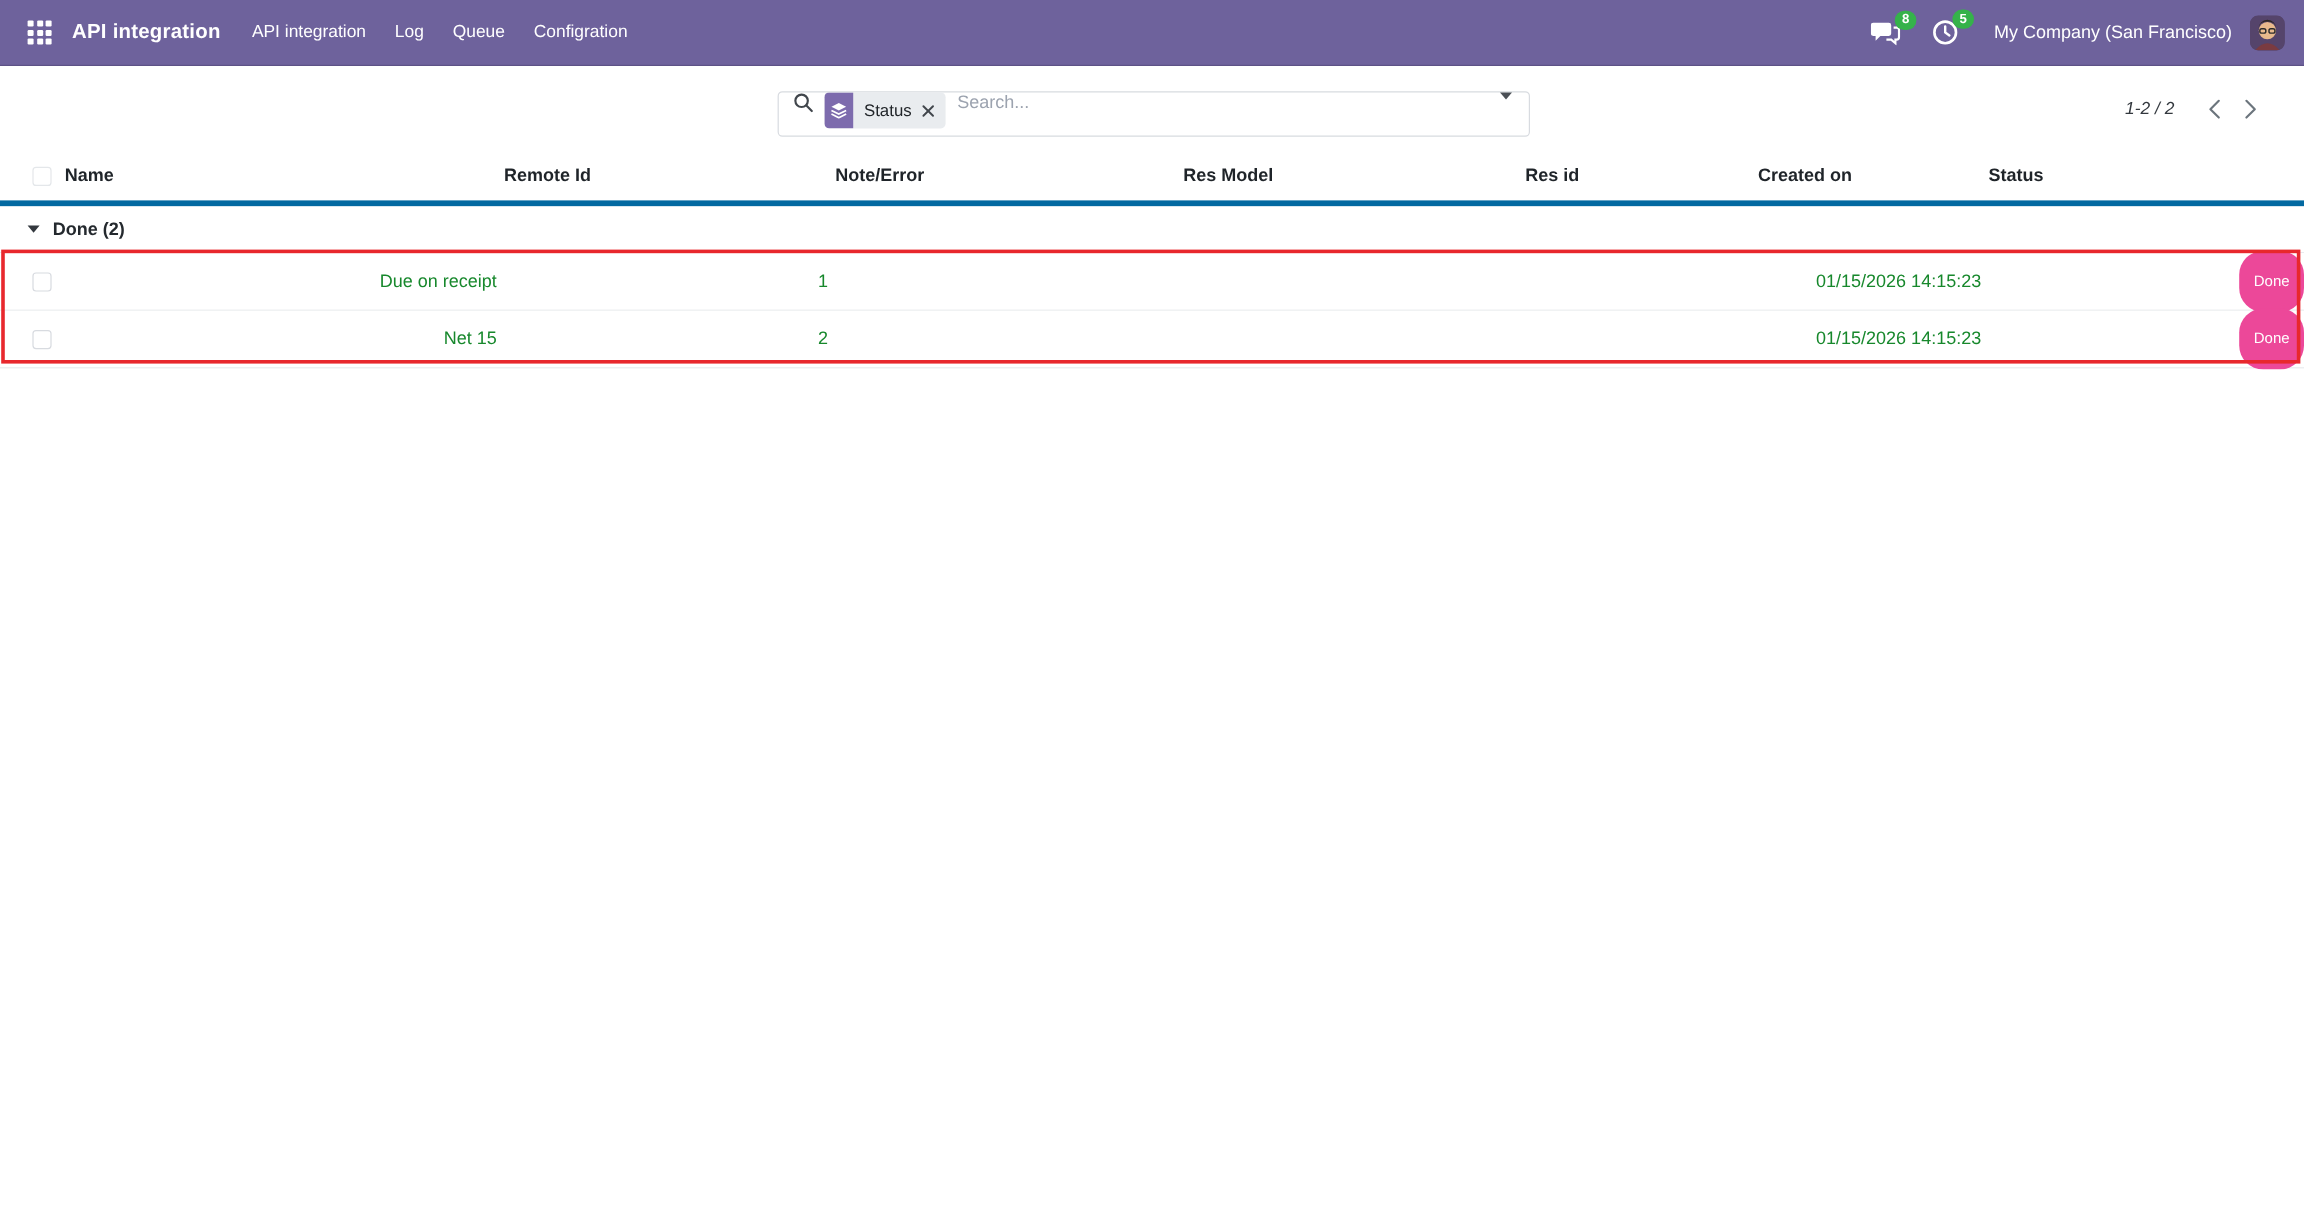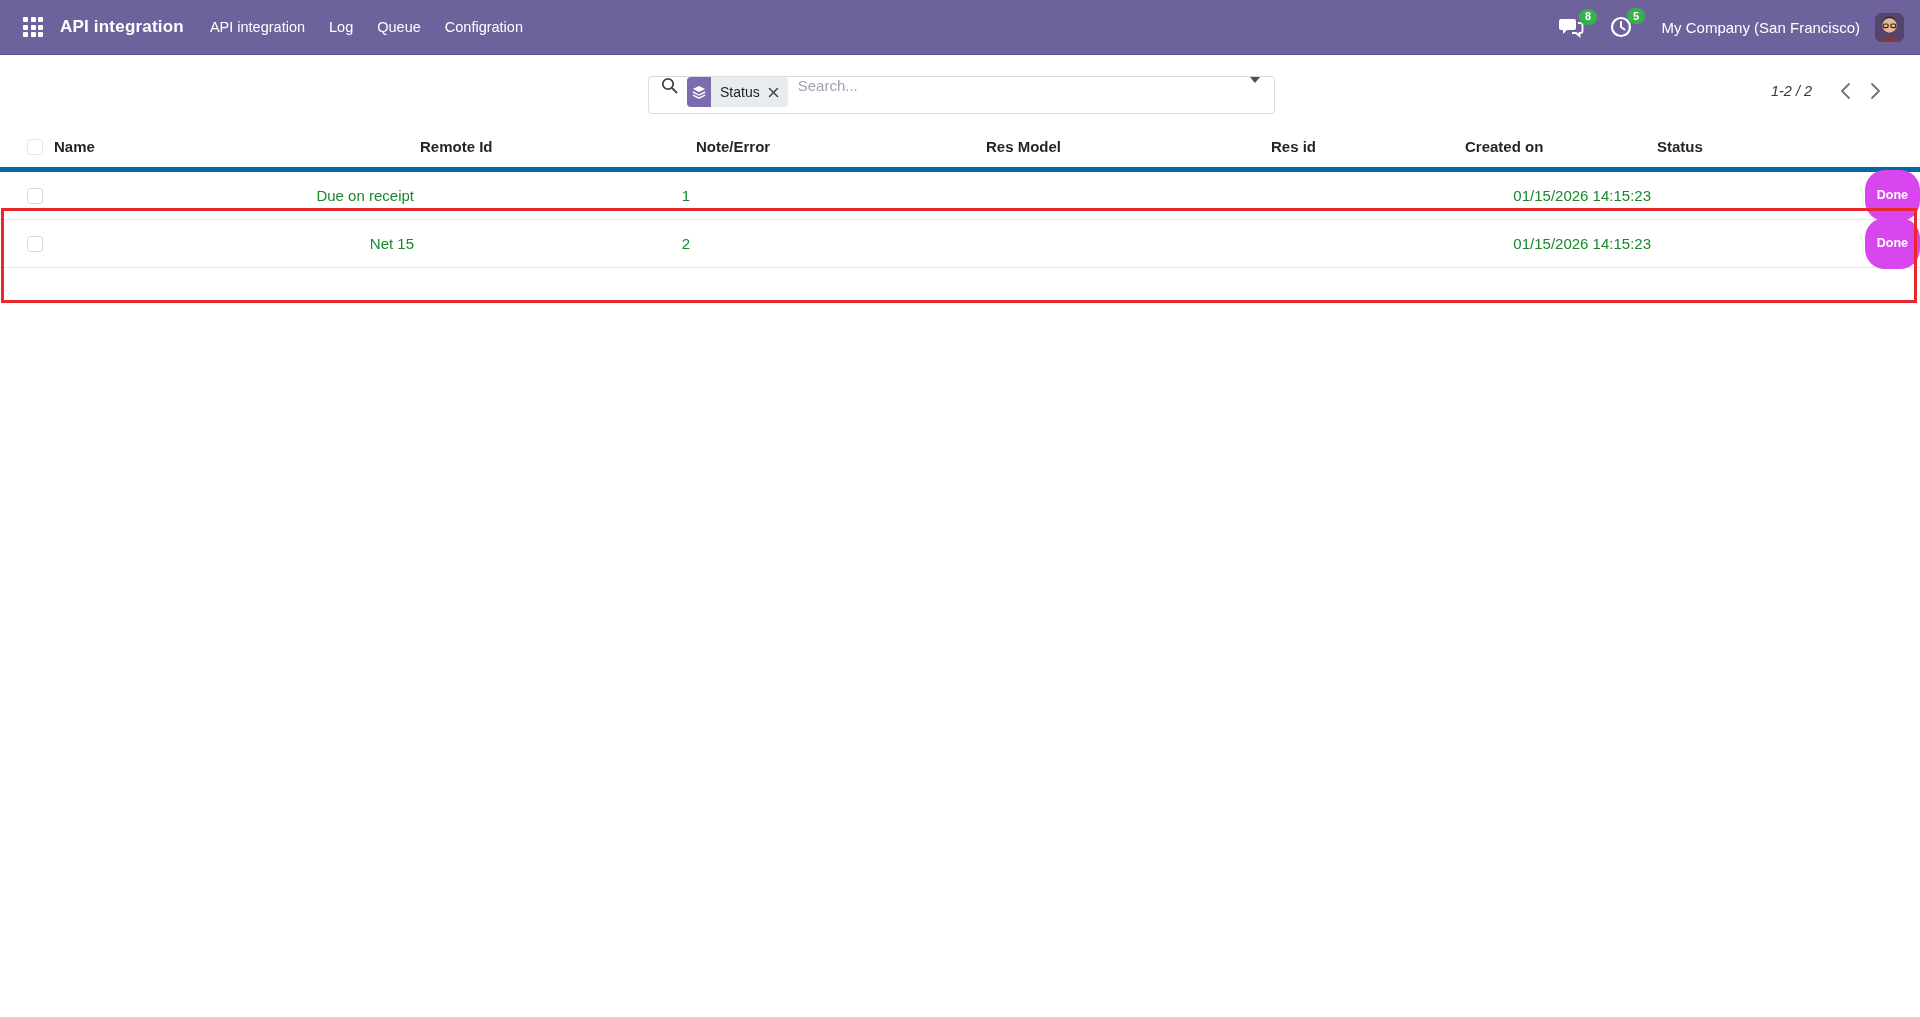--- a/index.html
+++ b/index.html
@@ -52,21 +52,21 @@
   .header-row .cell { font-weight:700; font-size:15px; color:#1f2429; cursor:pointer; }
   .group-row { height:39px; border-bottom:1px solid #e9ebee; display:flex; align-items:center; cursor:pointer; background:#fff; }
   .group-row.last { height:38px; border-bottom:1px solid #dfe3e6; }
   .caret-down { width:0; height:0; border-left:5.5px solid transparent; border-right:5.5px solid transparent;
                 border-top:6.5px solid #33383e; margin-left:23px; }
   .caret-right { width:0; height:0; border-top:5px solid transparent; border-bottom:5px solid transparent;
                  border-left:6.5px solid #33383e; margin-left:25px; }
   .group-label { font-size:15px; font-weight:600; color:#24292e; margin-left:11px; }
   .data-row { height:48px; border-bottom:1px solid #e9ebee; cursor:pointer; background:#fff; }
   .data-row .cell { color:#17882c;text-align:right; }
-  .state-pill { display:inline-block; background:#d946ef; color:#fff; font-size:12.5px; font-weight:700;
+  .state-pill { display:inline-block; background:#ec4899; color:#fff; font-size:12.5px; font-weight:400;
                 padding:19px 12px; border-radius:20px; line-height:1; }
 
   
   .annotation-rect { position:absolute; left:1px; top:208px; width:1916px; height:95px;
                      border:3px solid #e8282d; pointer-events:none; z-index:5; }
 </style>
 </head>
 <body>
 
 <div class="navbar">
@@ -170,20 +170,24 @@
     </div>
     <div class="cell">Name</div>
     <div class="cell">Remote Id</div>
     <div class="cell">Note/Error</div>
     <div class="cell">Res Model</div>
     <div class="cell">Res id</div>
     <div class="cell">Created on</div>
     <div class="cell">Status</div>
   </div>
 
+  <div class="group-row">
+    <div class="caret-down"></div>
+    <div class="group-label">Done (2)</div>
+  </div>
 
   <div class="grid-row data-row">
     <div class="check-cell">
       <div class="checkbox"></div>
     </div>
     <div class="cell">Due on receipt</div>
     <div class="cell">1</div>
     <div class="cell"></div>
     <div class="cell"></div>
     <div class="cell"></div>

